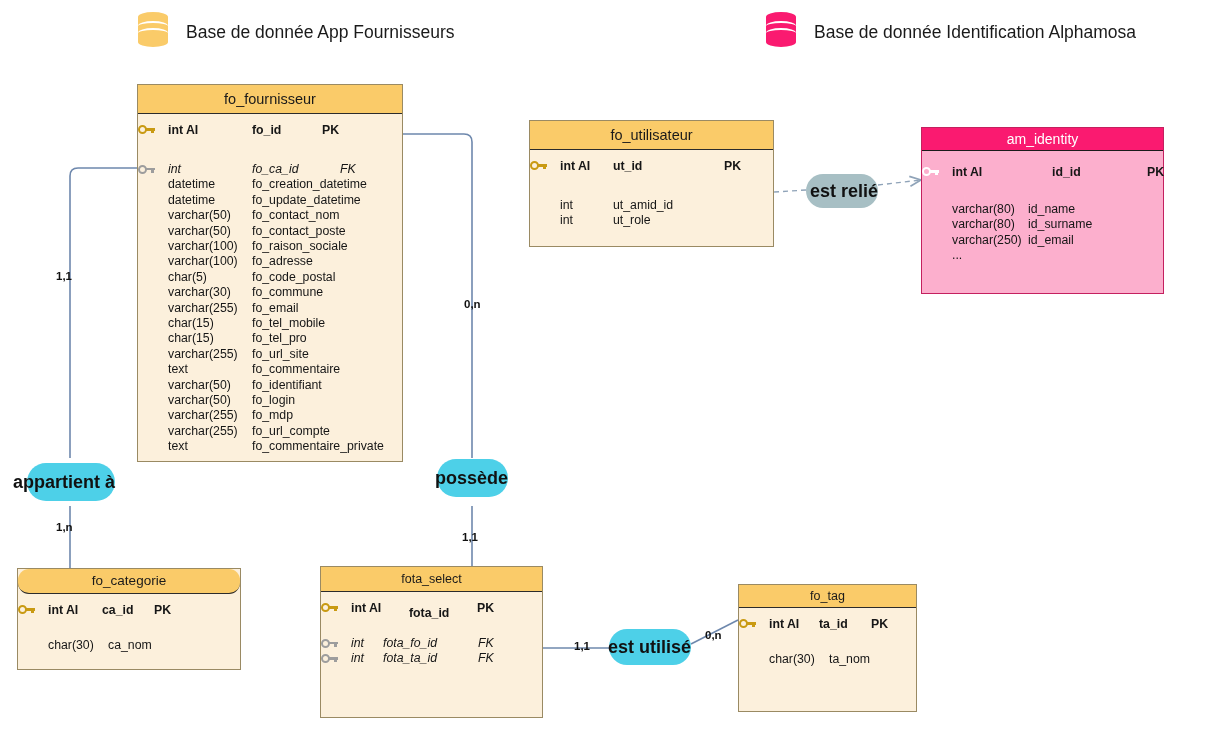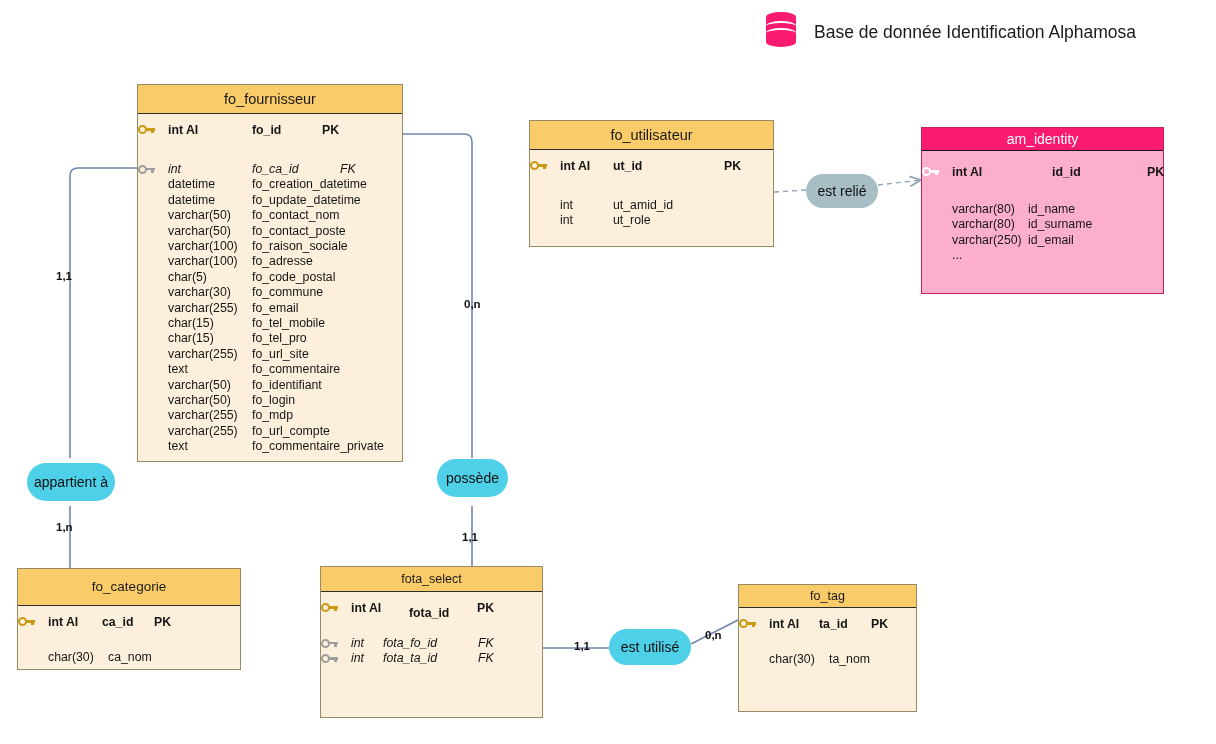--- a/index.html
+++ b/index.html
@@ -153,26 +153,26 @@
   .key.grey .ring { border-color: #9d9d9d; }
   .key.grey .shaft, .key.grey .tooth { background: #9d9d9d; }
   .key.white .ring { border-color: #ffffff; }
   .key.white .shaft, .key.white .tooth { background: #ffffff; }
 
   
   .rel {
     position: absolute;
     display: flex;
     align-items: center;
-    justify-content: center;
+    justify-content: flex-end;
     border-radius: 999px;
     background: #4DD0E8;
     color: #111111;
-    font-size: 14px;
-    font-weight: normal;
+    font-size: 18px;
+    font-weight: bold;
     white-space: nowrap;
   }
   .rel.grey {
     background: #A7BFC4;
   }
 
   
   .card {
     position: absolute;
     font-size: 11.5px;
@@ -203,20 +203,29 @@
 
     
     <path d="M543,648 L609,648" fill="none" stroke="#6E88AD" stroke-width="1.6"></path>
     <path d="M691,644 L738,620" fill="none" stroke="#6E88AD" stroke-width="1.6"></path>
 
      am_identity --&gt;
     <path d="M806,190 L681,198" fill="none" stroke="#8FA3B8" stroke-width="1.4" stroke-dasharray="5,4" marker-end="url(#arrow-grey)"></path>
     <path d="M878,185 L921,180" fill="none" stroke="#8FA3B8" stroke-width="1.4" stroke-dasharray="5,4" marker-end="url(#arrow-grey)"></path>
   </svg>
 
+  <div class="legend" style="left:138px; top:12px;">
+    <div class="db-cyl">
+      <div class="body" style="background:#FACB69;"></div>
+      <div class="top" style="background:#FACB69;"></div>
+      <div class="ring" style="top:9px;"></div>
+      <div class="ring" style="top:16px;"></div>
+    </div>
+    <span class="legend-label">Base de donnée App Fournisseurs</span>
+  </div>
 
   <div class="legend" style="left:766px; top:12px;">
     <div class="db-cyl">
       <div class="body" style="background:#FA1A70;"></div>
       <div class="top" style="background:#FA1A70;"></div>
       <div class="ring" style="top:9px;"></div>
       <div class="ring" style="top:16px;"></div>
     </div>
     <span class="legend-label">Base de donnée Identification Alphamosa</span>
   </div>
@@ -407,21 +416,21 @@
         <span class="c-name">id_email</span>
         </div>
       <div class="row">
           <span class="c-icon"></span>
         <span class="c-type" style="width:76px;">...</span>
         </div>
     </div>
   </div>
 
   <div class="table-box" style="left:17px; top:568px; width:224px; height:102px;">
-    <div class="tbl-header" style="height:37px; font-size:13.5px;">fo_categorie</div>
+    <div class="tbl-header" style="height:25px; font-size:13.5px;border-radius:11px;">fo_categorie</div>
     <div class="tbl-body" style="padding-top:8px;">
       <div class="row pk">
         <span class="c-icon">
           <span class="key">
               <span class="ring"></span>
               <span class="shaft"></span>
               <span class="tooth"></span>
             </span>
         </span>
         <span class="c-type" style="width:54px;">int AI</span>

